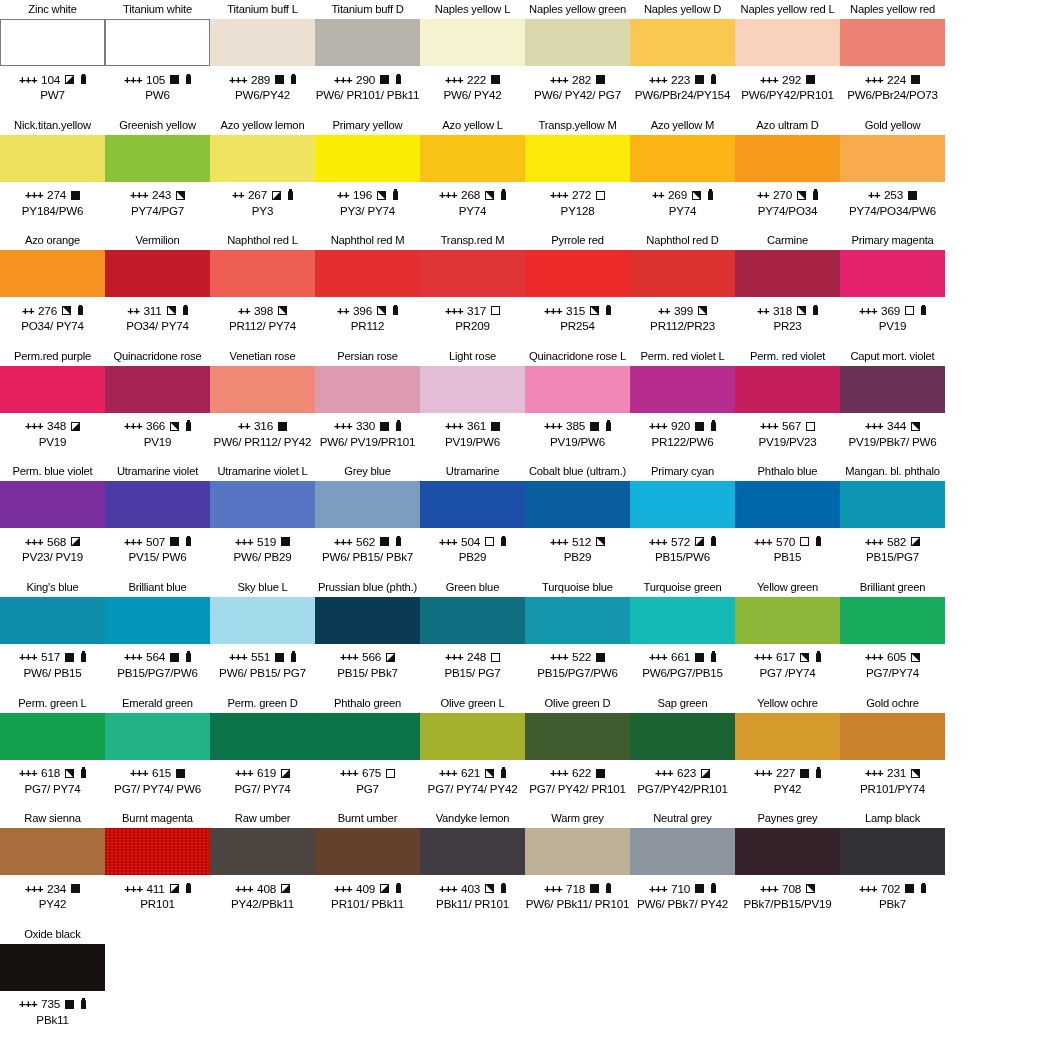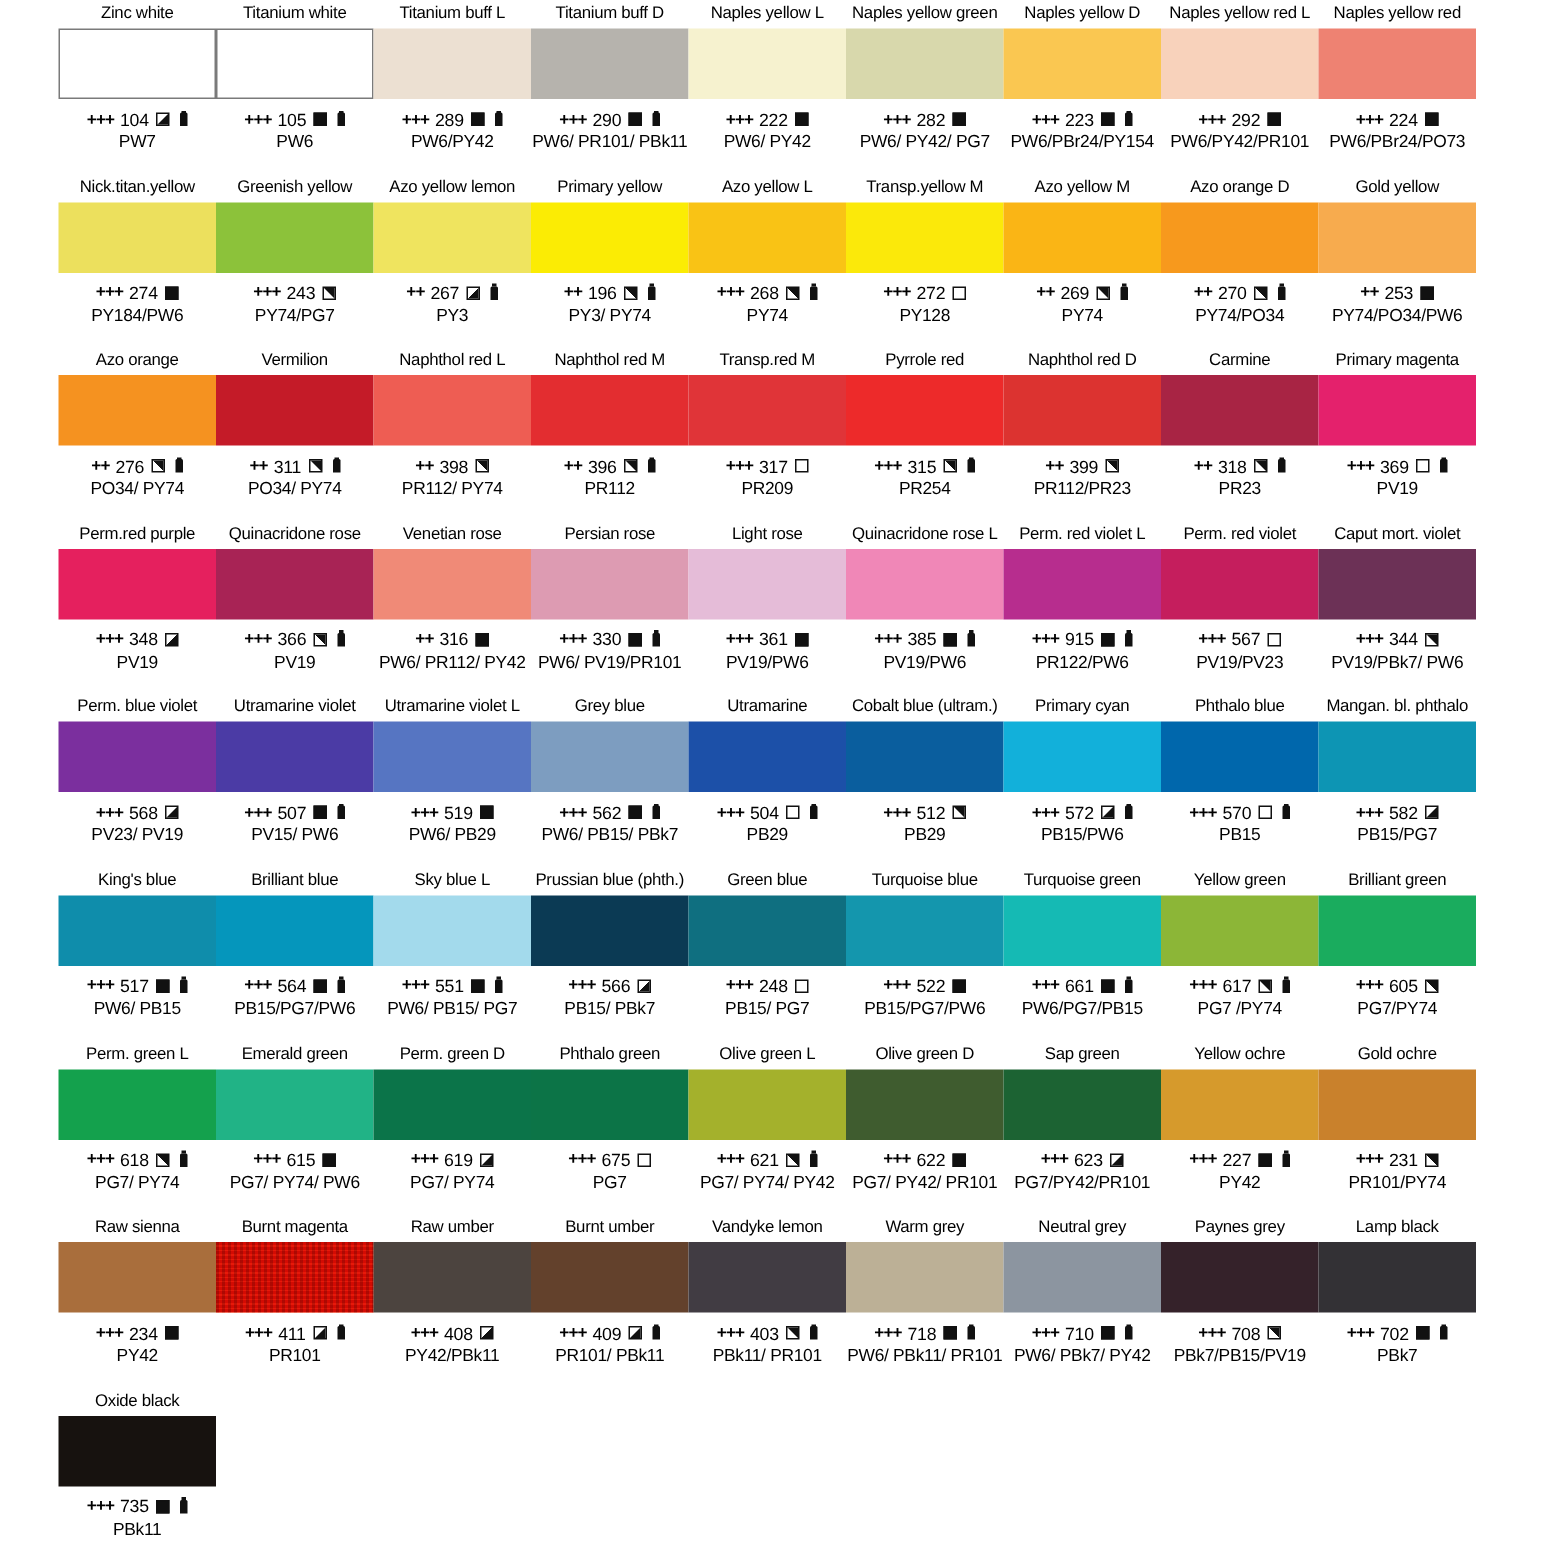--- a/index.html
+++ b/index.html
@@ -18,21 +18,20 @@
   #chart {
     width: 1038px;
     padding: 0;
     box-sizing: border-box;
   }
 
   .row {
     display: flex;
     width: 835px;
     height: 115.6px;
-    padding-left: 39px;
   }
 
   .cell {
     width: 115.3px;
     box-sizing: border-box;
     display: flex;
     flex-direction: column;
     align-items: center;
     padding: 0;
   }
@@ -300,21 +299,21 @@
         <div class="swatch" style="background: rgb(250, 181, 21);"></div>
         <div class="meta">
           <span class="rating">++</span>
           <span class="code">269</span>
           <span class="op semi"></span>
           <span class="tube"></span>
         </div>
         <div class="pigment">PY74</div>
       </div>
       <div class="cell">
-        <div class="cell-name">Azo orange D</div>
+        <div class="cell-name">Azo ultram D</div>
         <div class="swatch" style="background: rgb(247, 153, 29);"></div>
         <div class="meta">
           <span class="rating">++</span>
           <span class="code">270</span>
           <span class="op semi"></span>
           <span class="tube"></span>
         </div>
         <div class="pigment">PY74/PO34</div>
       </div>
       <div class="cell">
@@ -488,21 +487,21 @@
           <span class="op opaque"></span>
           <span class="tube"></span>
         </div>
         <div class="pigment">PV19/PW6</div>
       </div>
       <div class="cell">
         <div class="cell-name">Perm. red violet L</div>
         <div class="swatch" style="background: rgb(183, 45, 142);"></div>
         <div class="meta">
           <span class="rating">+++</span>
-          <span class="code">915</span>
+          <span class="code">920</span>
           <span class="op opaque"></span>
           <span class="tube"></span>
         </div>
         <div class="pigment">PR122/PW6</div>
       </div>
       <div class="cell">
         <div class="cell-name">Perm. red violet</div>
         <div class="swatch" style="background: rgb(197, 30, 93);"></div>
         <div class="meta">
           <span class="rating">+++</span>

